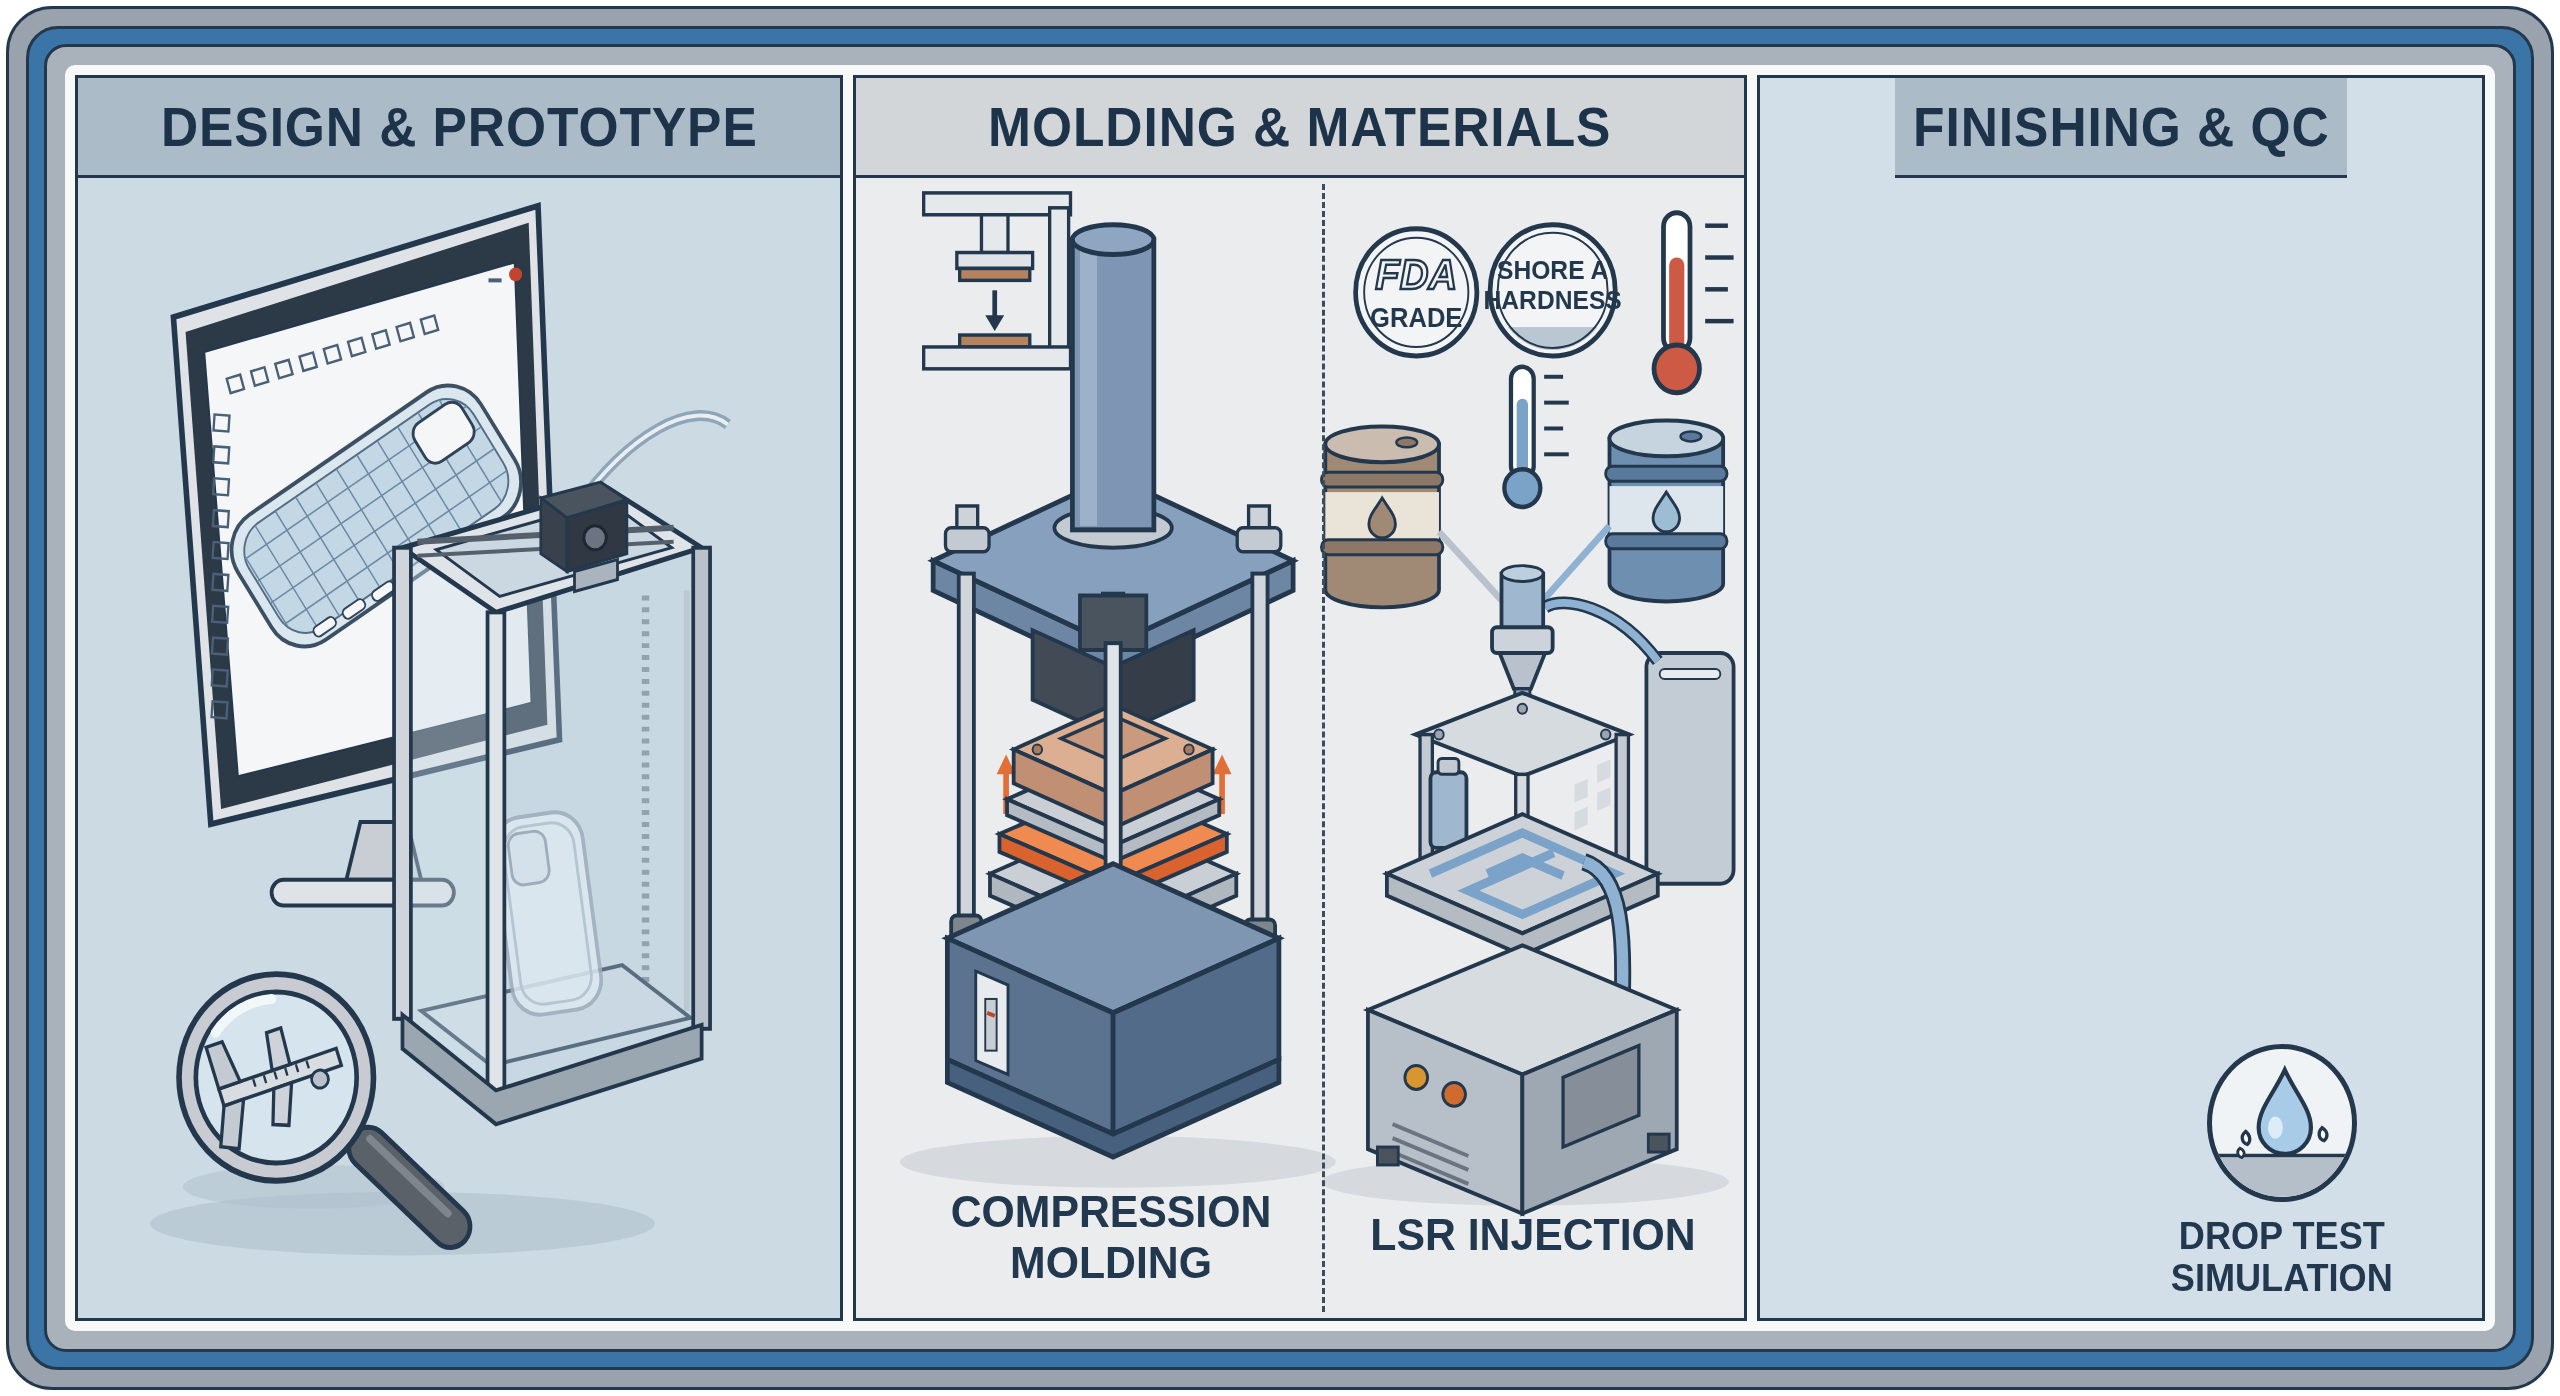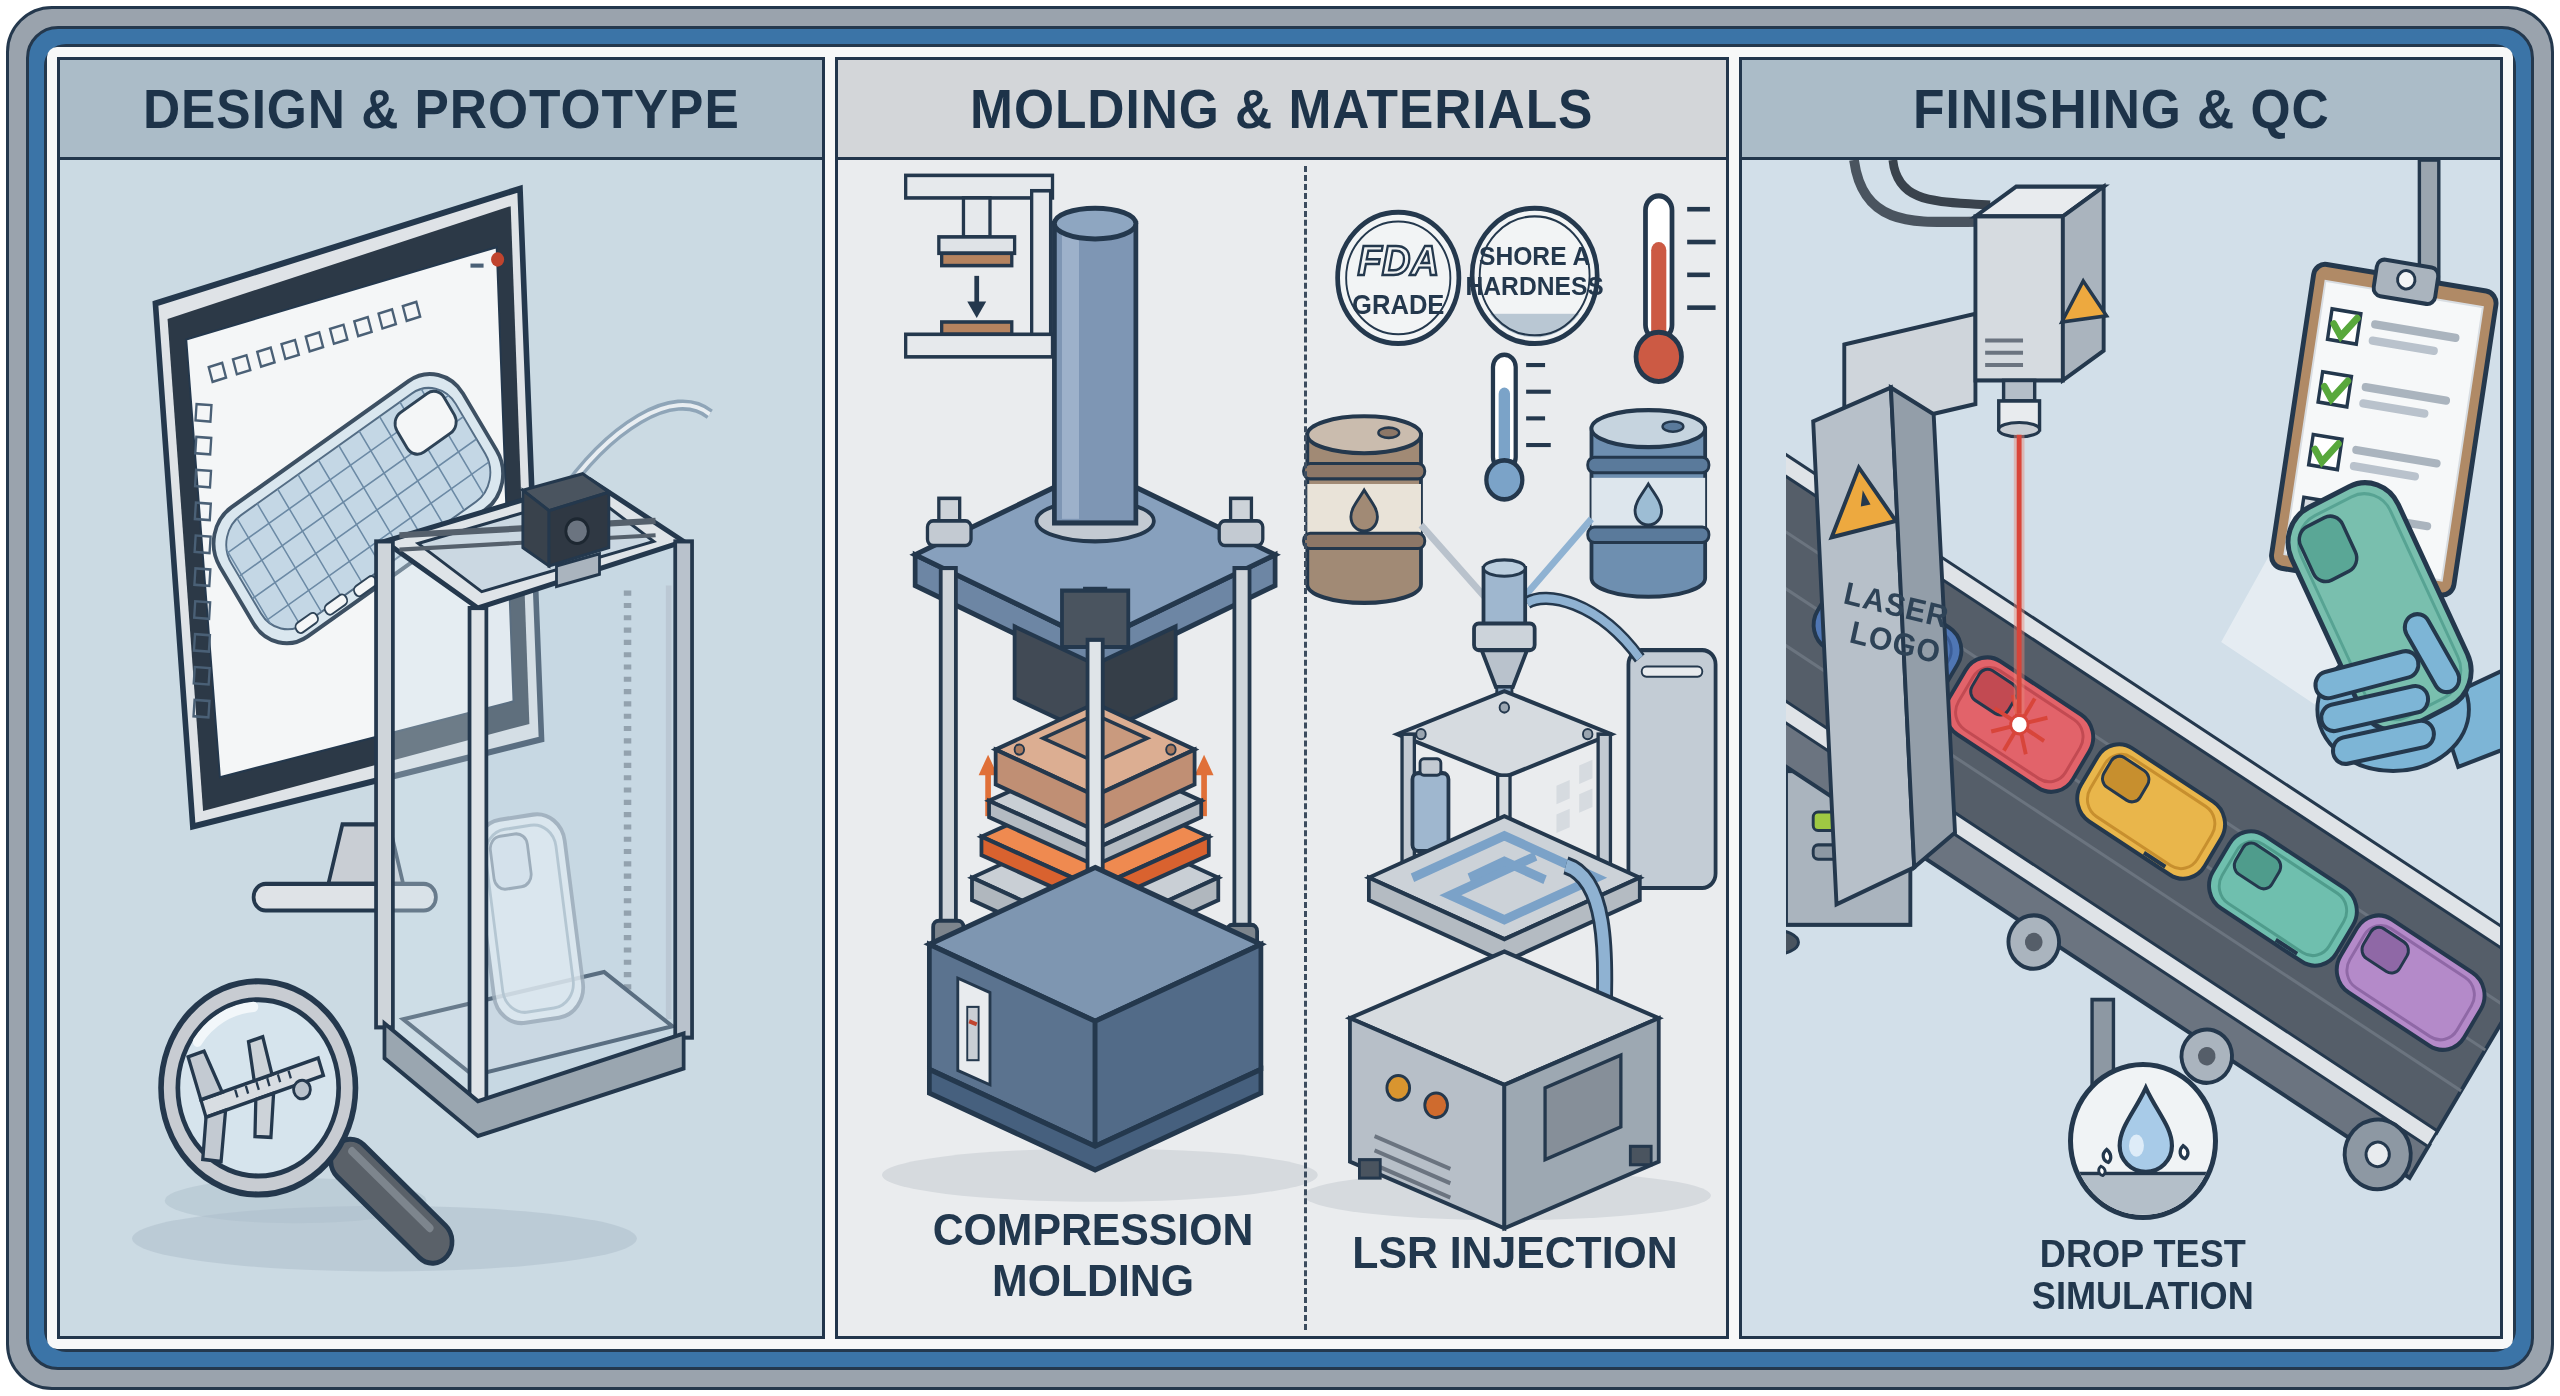--- a/index.html
+++ b/index.html
@@ -1,27 +1,27 @@
 <!DOCTYPE html>
 <html><head>
 <meta charset="utf-8">
 <style>
   html,body{margin:0;padding:0;background:#ffffff;}
   *{box-sizing:border-box;}
   body{font-family:"Liberation Sans","DejaVu Sans",sans-serif;}
   .canvas{position:relative;width:2560px;height:1396px;background:#ffffff;padding:6px;}
   .f1{width:100%;height:100%;background:#9aa3ad;border:3px solid #24384d;border-radius:46px;padding:17px;}
   .f2{width:100%;height:100%;background:#3b74a7;border:3px solid #24384d;border-radius:32px;padding:15px;}
-  .f3{width:100%;height:100%;background:#a9b1ba;border:3px solid #24384d;border-radius:22px;padding:0;}
+  .f3{width:100%;height:100%;background:#a9b1ba;border:3px solid #24384d;border-radius:22px;padding:18px;}
   .f4{width:100%;height:100%;background:#f7f8f8;border-radius:10px;padding:10px;}
   .panels{display:flex;gap:10px;width:100%;height:100%;}
   .panel{border:3px solid #22364c;display:flex;flex-direction:column;overflow:hidden;}
   .panel-left{flex:0 0 768px;background:#cbdae3;}
   .panel-mid{flex:0 0 894px;background:#eaecee;}
-  .panel-right{flex:1 1 auto;background:#d2dfe9;}
+  .panel-right{flex:1 1 auto;background:#d2dfe9;align-items:center;}
   .phead{height:100px;border-bottom:3px solid #22364c;display:flex;align-items:center;justify-content:center;flex:0 0 auto;}
   .phead-side{background:#abbcc8;}
   .phead-mid{background:#d3d6d9;}
   .ptitle{font-size:56px;font-weight:bold;letter-spacing:1px;color:#1d3349;transform:scaleX(.92);white-space:nowrap;}
   .pbody{position:relative;flex:1 1 auto;margin-left:44px;}
   .pbody svg.art{position:absolute;inset:0;width:100%;height:100%;}
   .divider-dashed{position:absolute;left:50%;top:6px;bottom:6px;width:0;border-left:3px dashed #3c4c5e;}
   .proc-label{position:absolute;bottom:30px;text-align:center;color:#22384e;font-weight:bold;font-size:45px;line-height:1.12;transform:scaleX(.95);}
   .proc-label span{display:block;}
   .lbl-compression{left:0;width:50%;}

